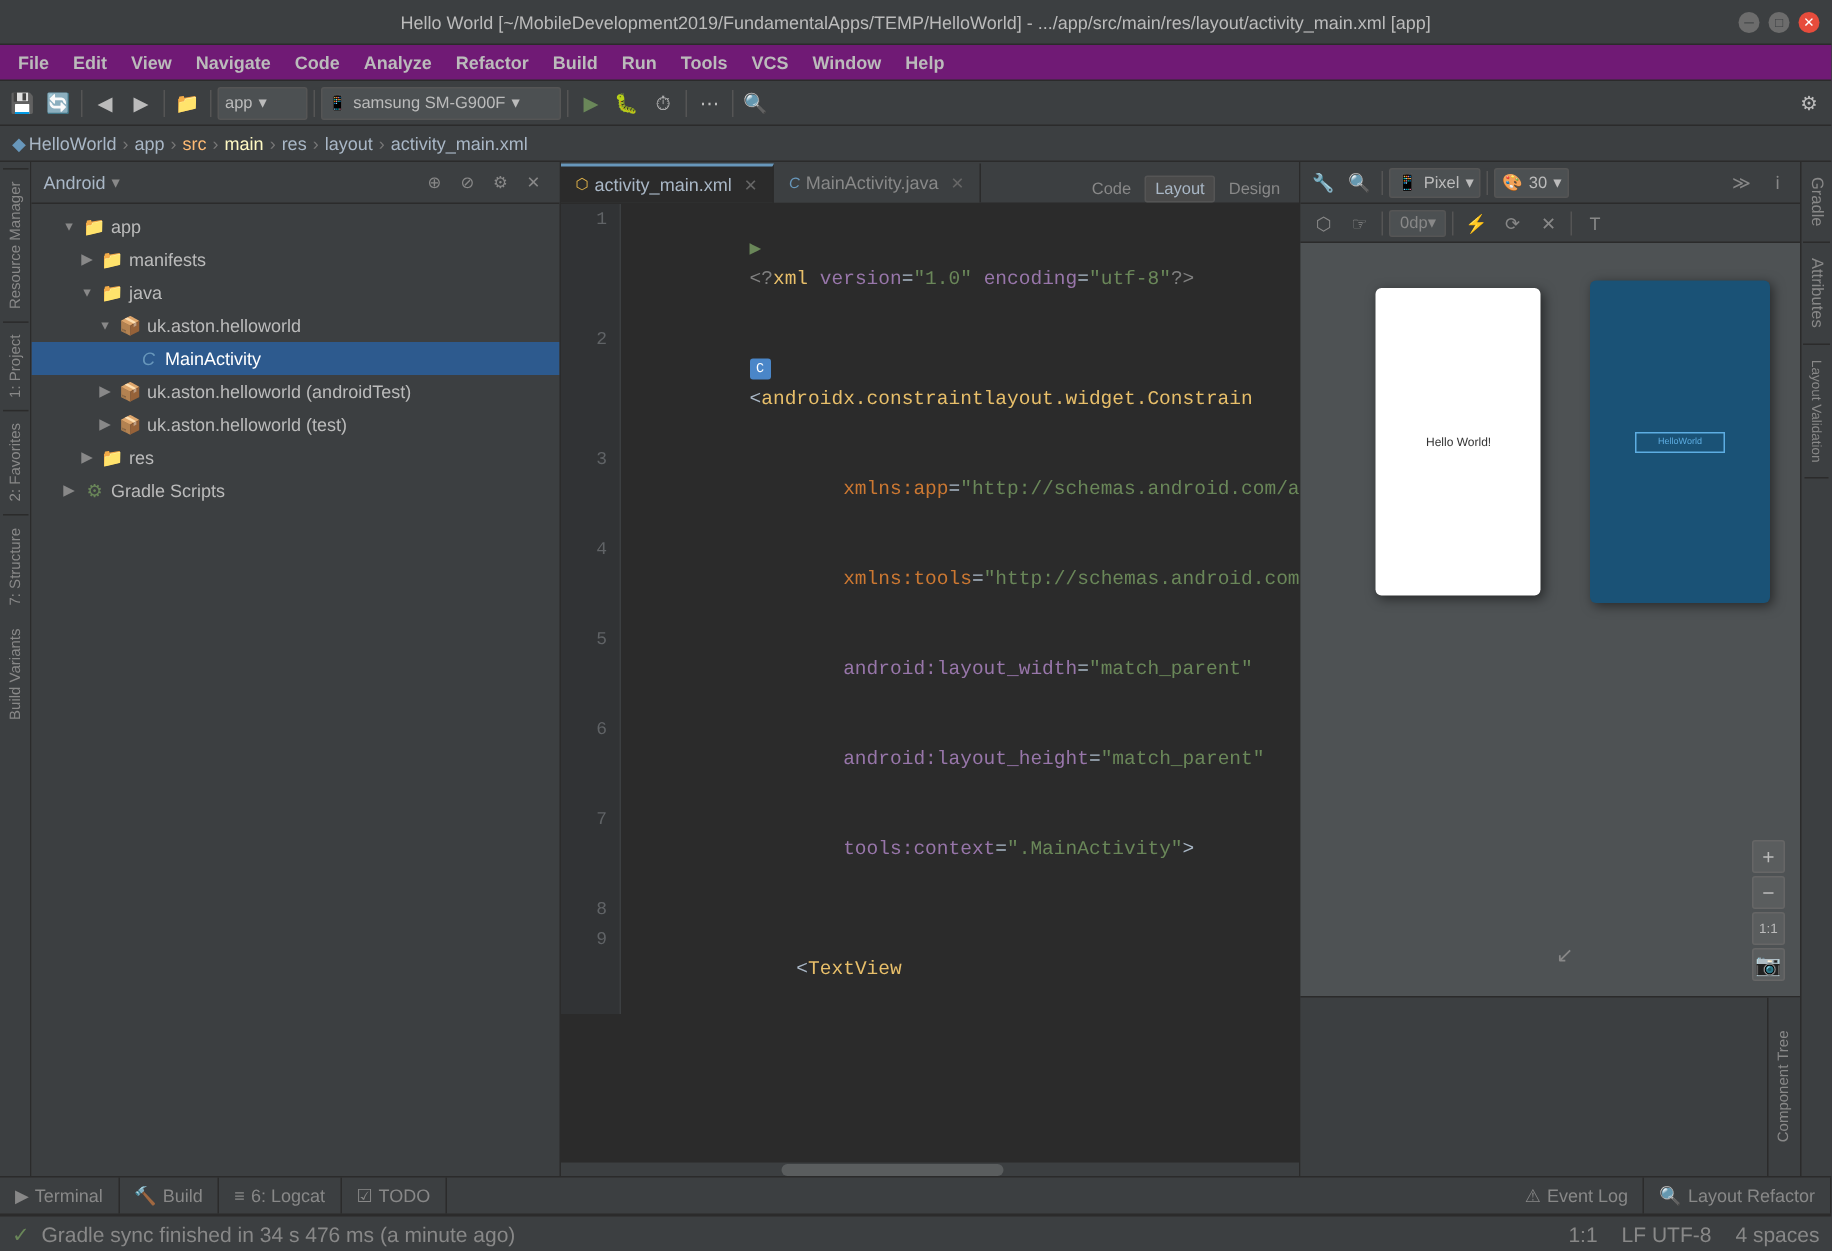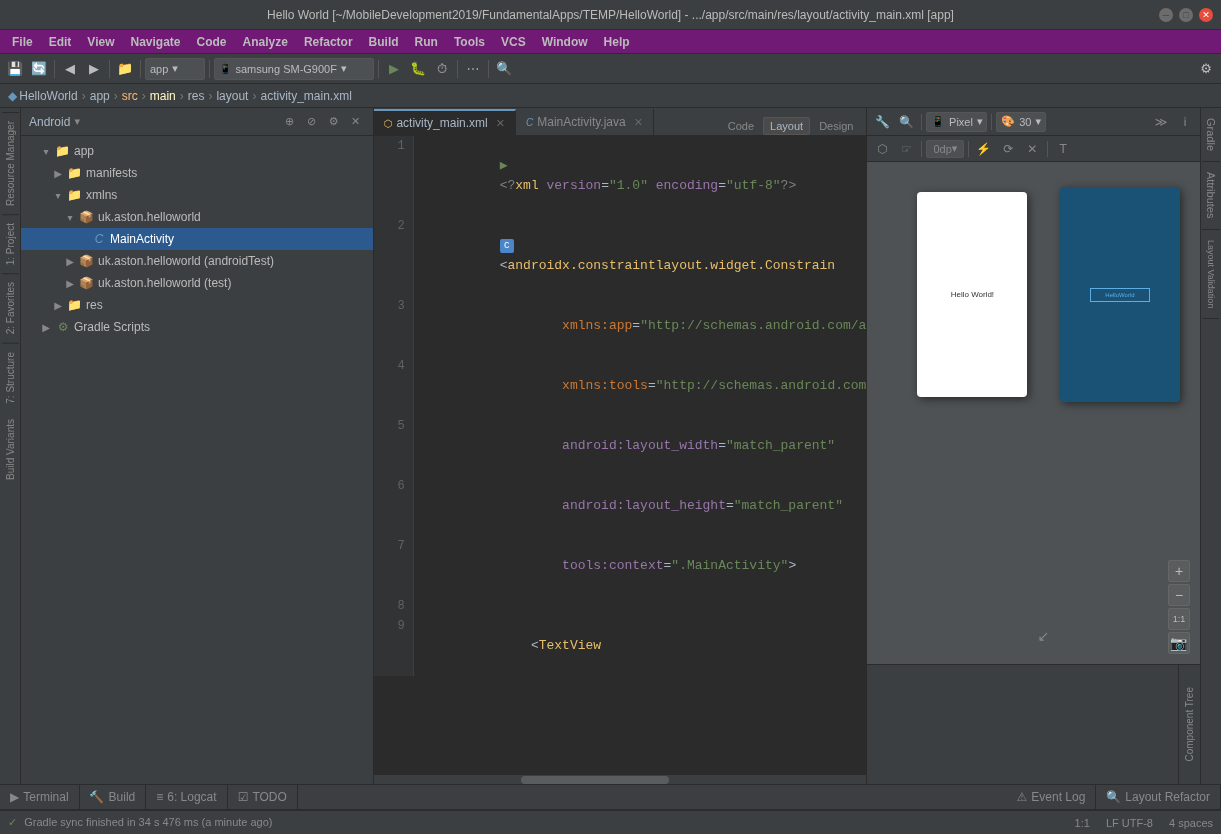--- a/index.html
+++ b/index.html
@@ -336,21 +336,21 @@
     }
 
     
     .status-bar {
       height: 24px;
       background: #3c3f41;
       border-top: 1px solid #2b2b2b;
       display: flex;
       align-items: center;
       padding: 0 8px;
-      font-size: 11px;
+      font-size: 14px;
       color: #888;
       gap: 8px;
     }
     .status-bar-left { flex: 1; }
     .status-bar-right { display: flex; gap: 16px; }
     .status-item { color: #888; }
 
     
     .bottom-tabs {
       height: 26px;
@@ -492,21 +492,21 @@
         <span style="width:20px;"></span>
         <span class="tree-arrow">▶</span>
         <span class="tree-icon" style="color:#e8b84b;">📁</span>
         <span class="tree-label">manifests</span>
       </div>
 
       <div class="tree-item">
         <span style="width:20px;"></span>
         <span class="tree-arrow">▾</span>
         <span class="tree-icon" style="color:#e8b84b;">📁</span>
-        <span class="tree-label">xmlns</span>
+        <span class="tree-label">java</span>
       </div>
 
       <div class="tree-item">
         <span style="width:32px;"></span>
         <span class="tree-arrow">▾</span>
         <span class="tree-icon" style="color:#e8b84b;">📦</span>
         <span class="tree-label">uk.aston.helloworld</span>
       </div>
 
       <div class="tree-item selected">

